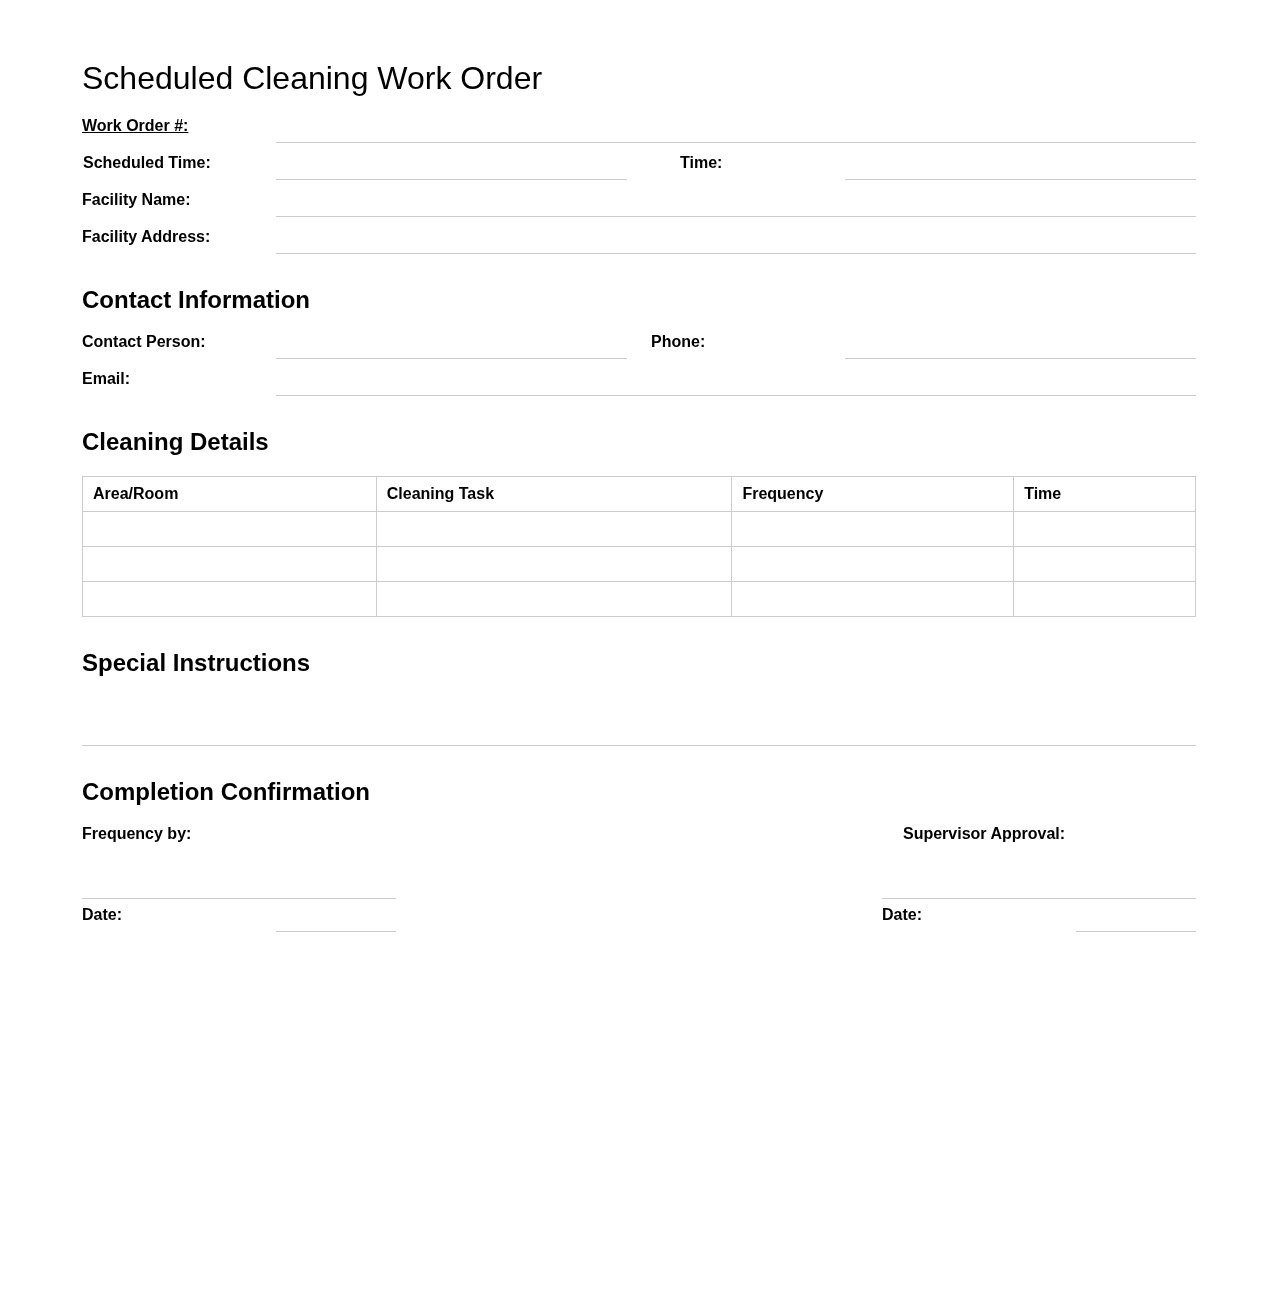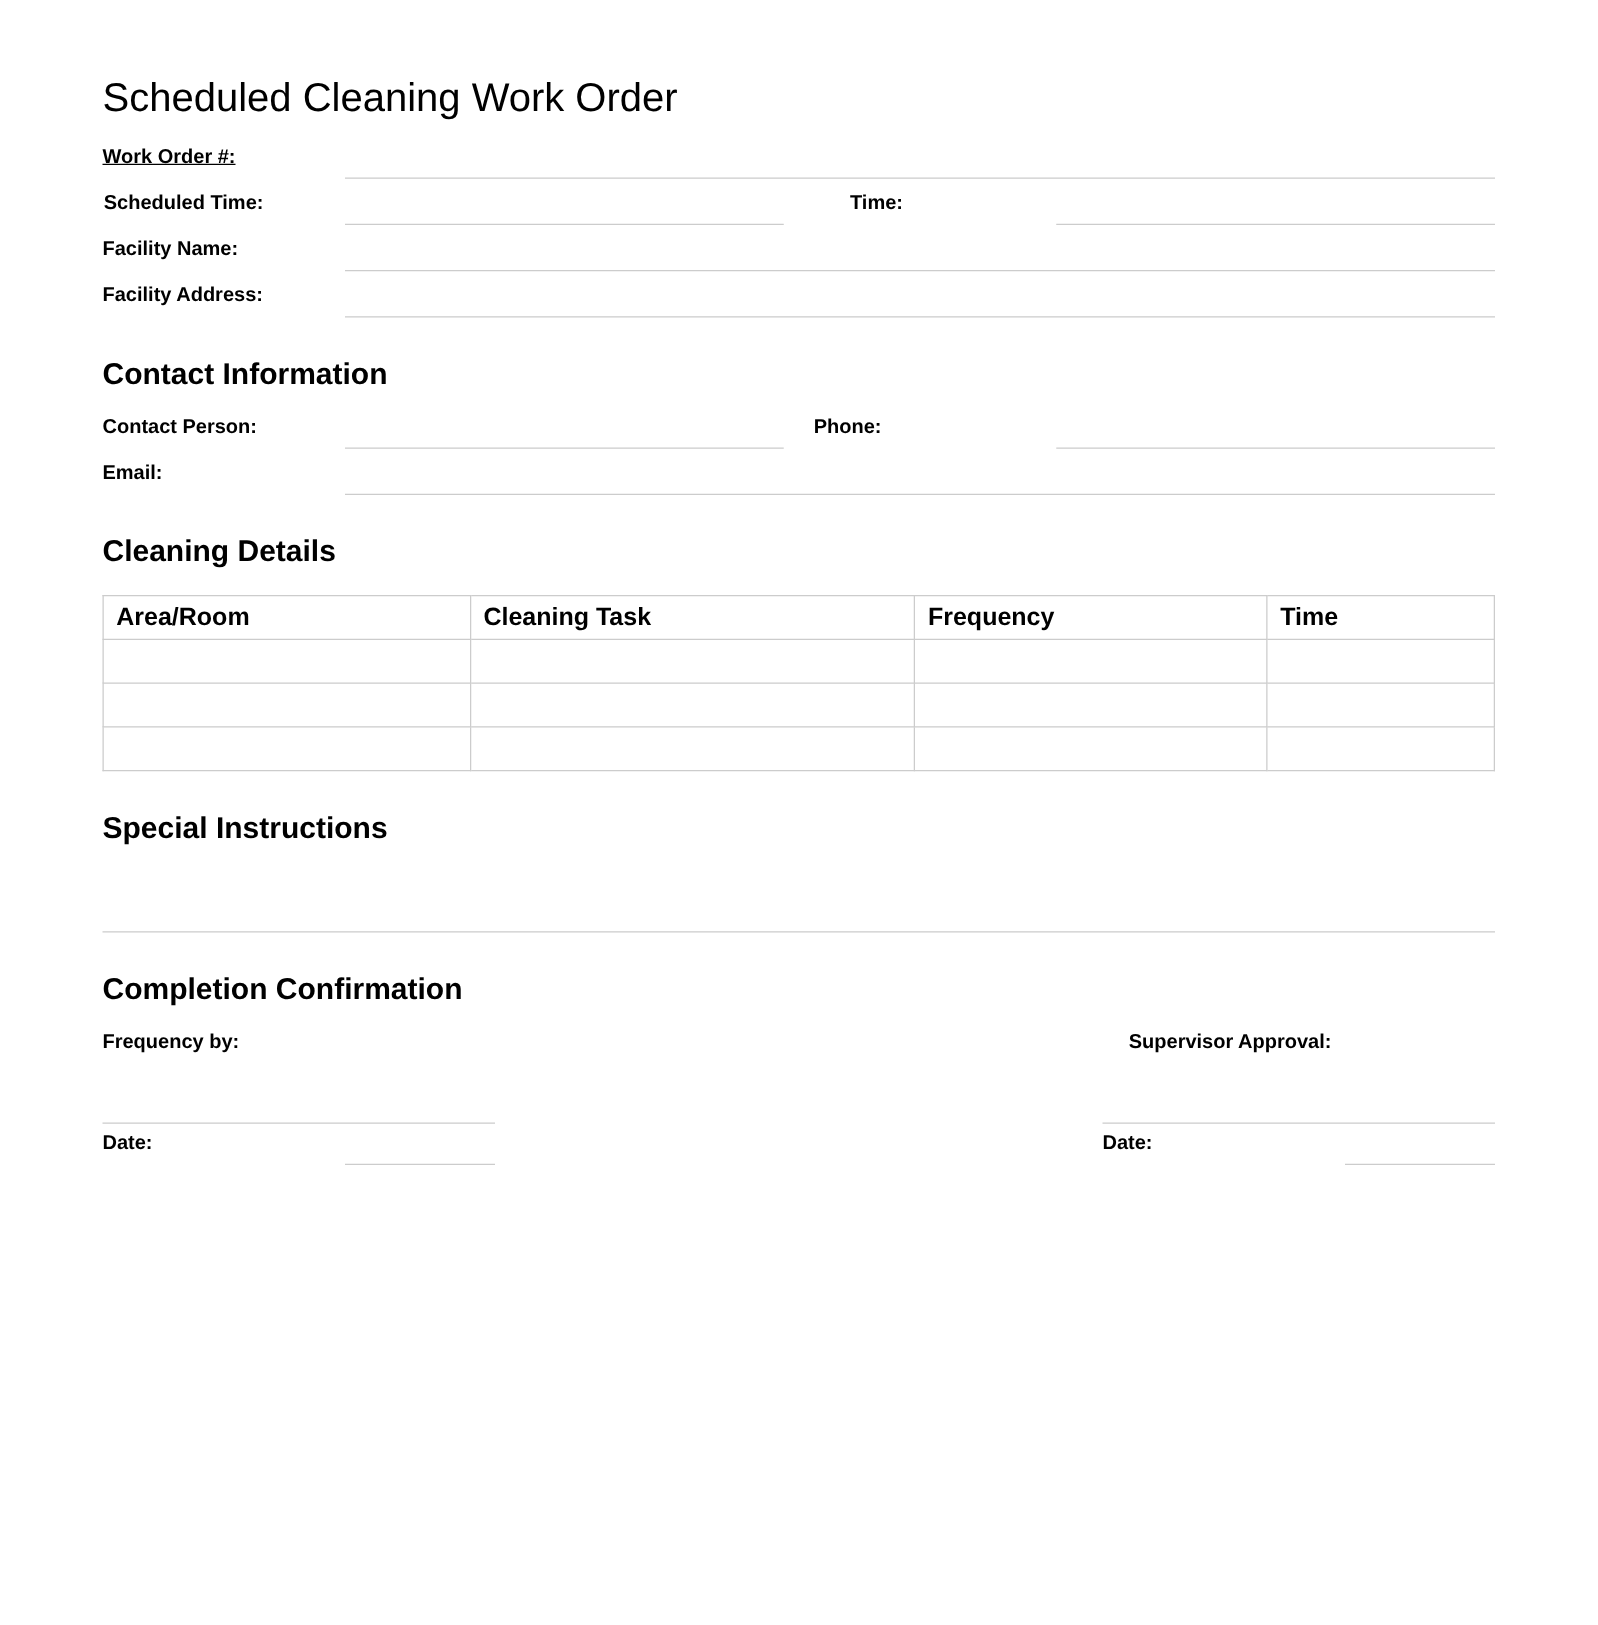--- a/index.html
+++ b/index.html
@@ -3,21 +3,21 @@
 <meta charset="utf-8">
 <style>
   html, body { margin: 0; padding: 0; background: #ffffff; }
   body { width: 1278px; height: 1300px; position: relative; font-family: "Liberation Sans", sans-serif; color: #000; }
   .abs { position: absolute; }
   .title { left: 82px; top: 58px; font-size: 32px; font-weight: normal; line-height: 40px; margin: 0; }
   .lbl { font-size: 16px; font-weight: bold; line-height: 20px; }
   .h2 { font-size: 24px; font-weight: bold; line-height: 30px; margin: 0; }
   .line { height: 0; border-top: 1px solid #cccccc; }
   table { border-collapse: collapse; position: absolute; left: 82px; top: 476px; width: 1114px; }
-  th, td { border: 1px solid #cccccc; height: 34px; padding: 0 10px; text-align: left; font-size: 20px; }
+  th, td { border: 1px solid #cccccc; height: 34px; padding: 0 10px; text-align: left; font-size: 16px; }
   th { font-weight: bold; }
 </style>
 </head>
 <body>
 
 <h1 class="abs title">Scheduled Cleaning Work Order</h1>
 
 <div class="abs lbl" style="left:82px;top:116px;text-decoration:underline;">Work Order #:</div>
 <div class="abs line" style="left:276px;top:142px;width:920px;"></div>
 

